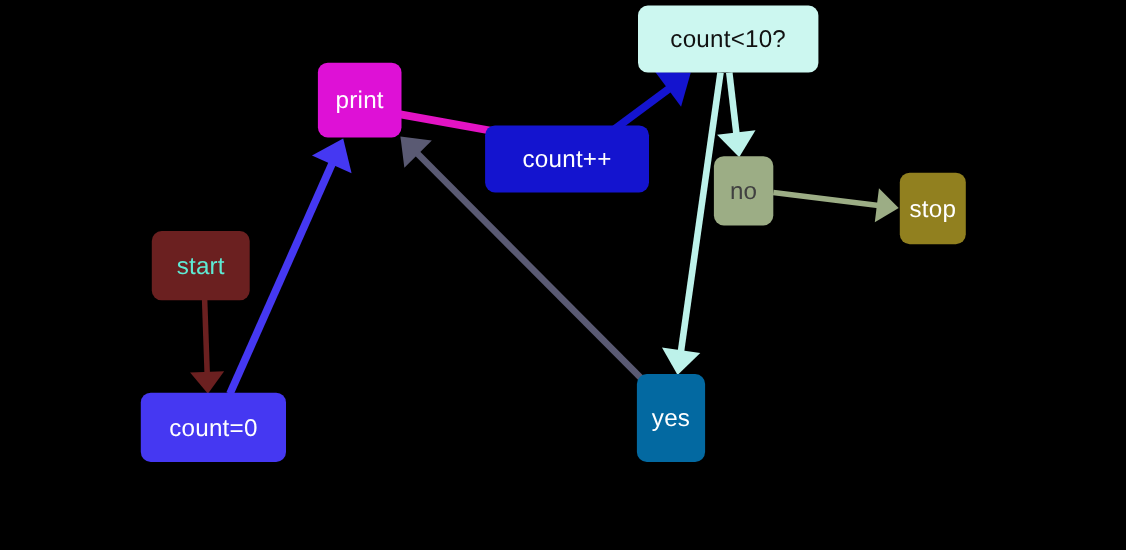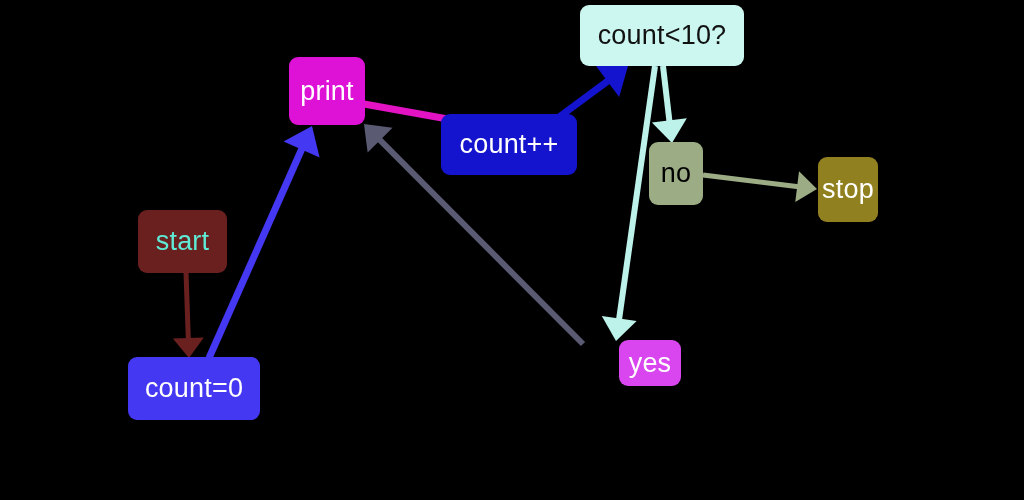--- a/index.html
+++ b/index.html
@@ -22,21 +22,21 @@
     width: 1024px;
     height: 500px;
   }
   .node {
     position: absolute;
     display: flex;
     align-items: center;
     justify-content: center;
     box-sizing: border-box;
     border-radius: 9px;
-    font-size: 27px;
+    font-size: 22px;
     line-height: 1;
     letter-spacing: 0.2px;
     white-space: nowrap;
     z-index: 5;
     user-select: none;
   }
   .node-label {
     display: block;
     padding: 0 2px;
   }
@@ -66,29 +66,29 @@
   <div id="node-layer">
       <div class="node" style="left: 138px; top: 210px; width: 89px; height: 63px; background: rgb(107, 32, 32); color: #5eead4;">
         <span class="node-label">start</span>
       </div>
       <div class="node" style="left: 128px; top: 357px; width: 132px; height: 63px; background: rgb(69, 56, 242); color: rgb(255, 255, 255);">
         <span class="node-label">count=0</span>
       </div>
       <div class="node" style="left: 289px; top: 57px; width: 76px; height: 68px; background: rgb(222, 17, 214); color: rgb(255, 255, 255);">
         <span class="node-label">print</span>
       </div>
-      <div class="node" style="left: 441px; top: 114px; width: 136px; height: 61px; background: rgb(20, 20, 207); color: rgb(255, 255, 255);">
+      <div class="node" style="left: 441px; top: 114px; width: 149px; height: 61px; background: rgb(20, 20, 207); color: rgb(255, 255, 255);">
         <span class="node-label">count++</span>
       </div>
       <div class="node" style="left: 580px; top: 5px; width: 164px; height: 61px; background: rgb(204, 247, 240); color: rgb(17, 17, 17);">
         <span class="node-label">count&lt;10?</span>
       </div>
-      <div class="node" style="left: 649px; top: 142px; width: 54px; height: 63px; background: rgb(156, 173, 133); color: #000000;">
+      <div class="node" style="left: 649px; top: 142px; width: 54px; height: 63px; background: rgb(156, 173, 133); color: #404040;">
         <span class="node-label">no</span>
       </div>
       <div class="node" style="left: 818px; top: 157px; width: 60px; height: 65px; background: rgb(145, 128, 31); color: rgb(255, 255, 255);">
         <span class="node-label">stop</span>
       </div>
-      <div class="node" style="left: 579px; top: 340px; width: 62px; height: 46px; background: #d946ef; color: rgb(255, 255, 255); margin-left: 40px;">
+      <div class="node" style="left: 579px; top: 340px; width: 62px; height: 80px; background: #0369a1; color: rgb(255, 255, 255);">
         <span class="node-label">yes</span>
       </div>
     </div>
 </div>
 
 </body></html>

